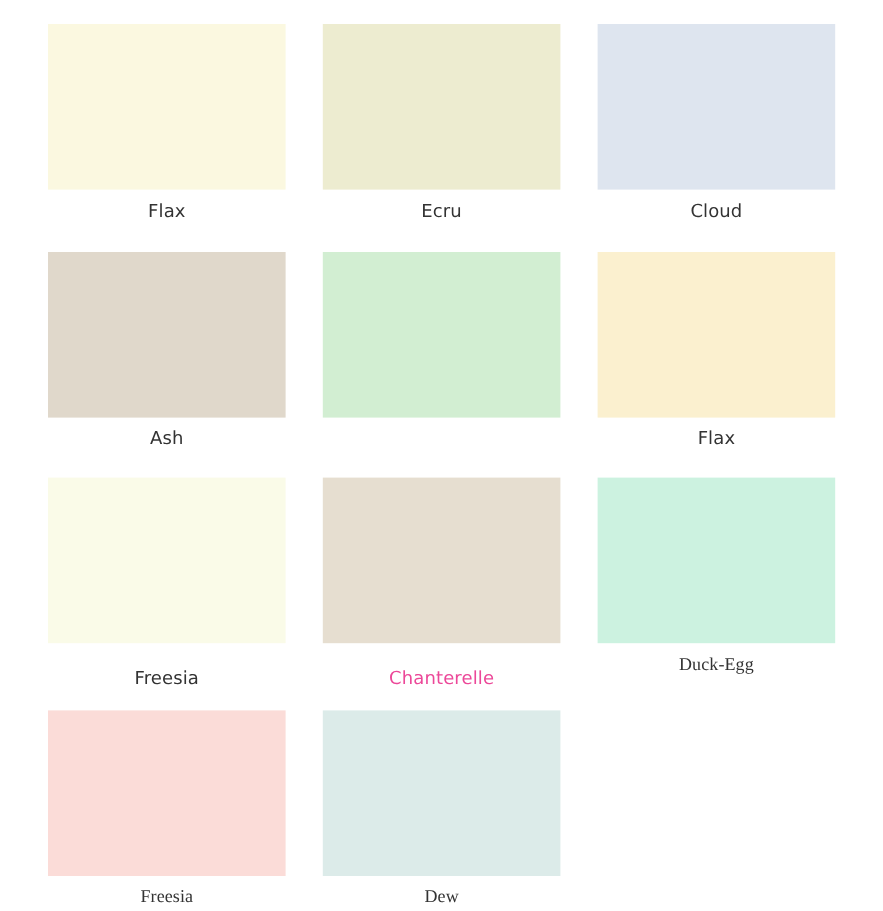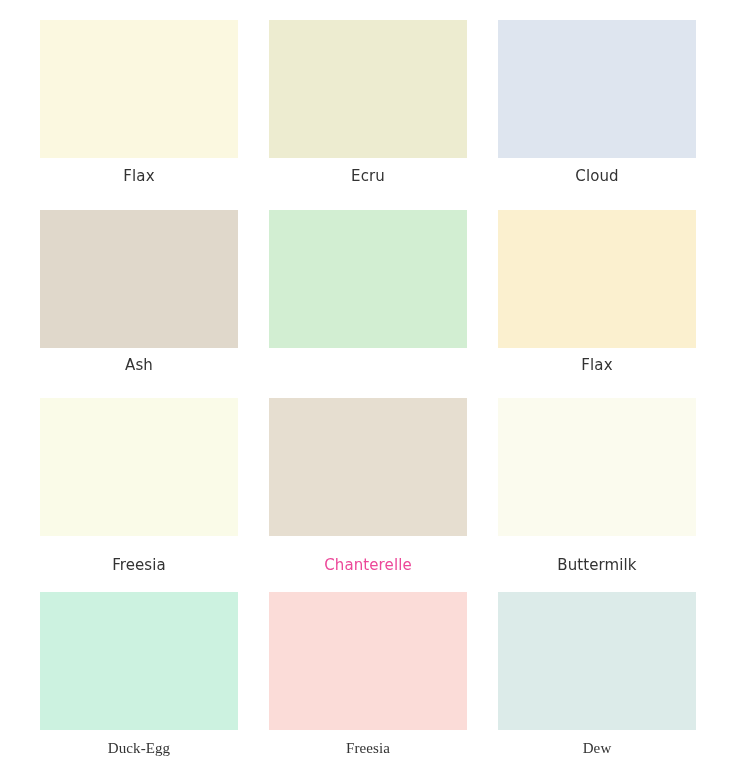--- a/index.html
+++ b/index.html
@@ -89,24 +89,20 @@
   </div>
 
   <div class="swatch-cell row-3">
     <div class="swatch-chip" style="background: rgb(250, 251, 232);"></div>
     <span class="swatch-label" style="color: rgb(51, 51, 51);">Freesia</span>
   </div>
   <div class="swatch-cell row-3">
     <div class="swatch-chip" style="background: rgb(230, 222, 208);"></div>
     <span class="swatch-label" style="color: #ec4899;">Chanterelle</span>
   </div>
-  <div class="swatch-cell row-3">
-    <div class="swatch-chip" style="background: rgb(251, 251, 238);"></div>
-    <span class="swatch-label" style="color: rgb(51, 51, 51);">Buttermilk</span>
-  </div>
 
   <div class="swatch-cell row-4">
     <div class="swatch-chip" style="background: rgb(204, 242, 224);"></div>
     <span class="swatch-label" style="color: rgb(51, 51, 51);">Duck-Egg</span>
   </div>
   <div class="swatch-cell row-4">
     <div class="swatch-chip" style="background: rgb(251, 220, 216);"></div>
     <span class="swatch-label" style="color: rgb(51, 51, 51);">Freesia</span>
   </div>
   <div class="swatch-cell row-4">

